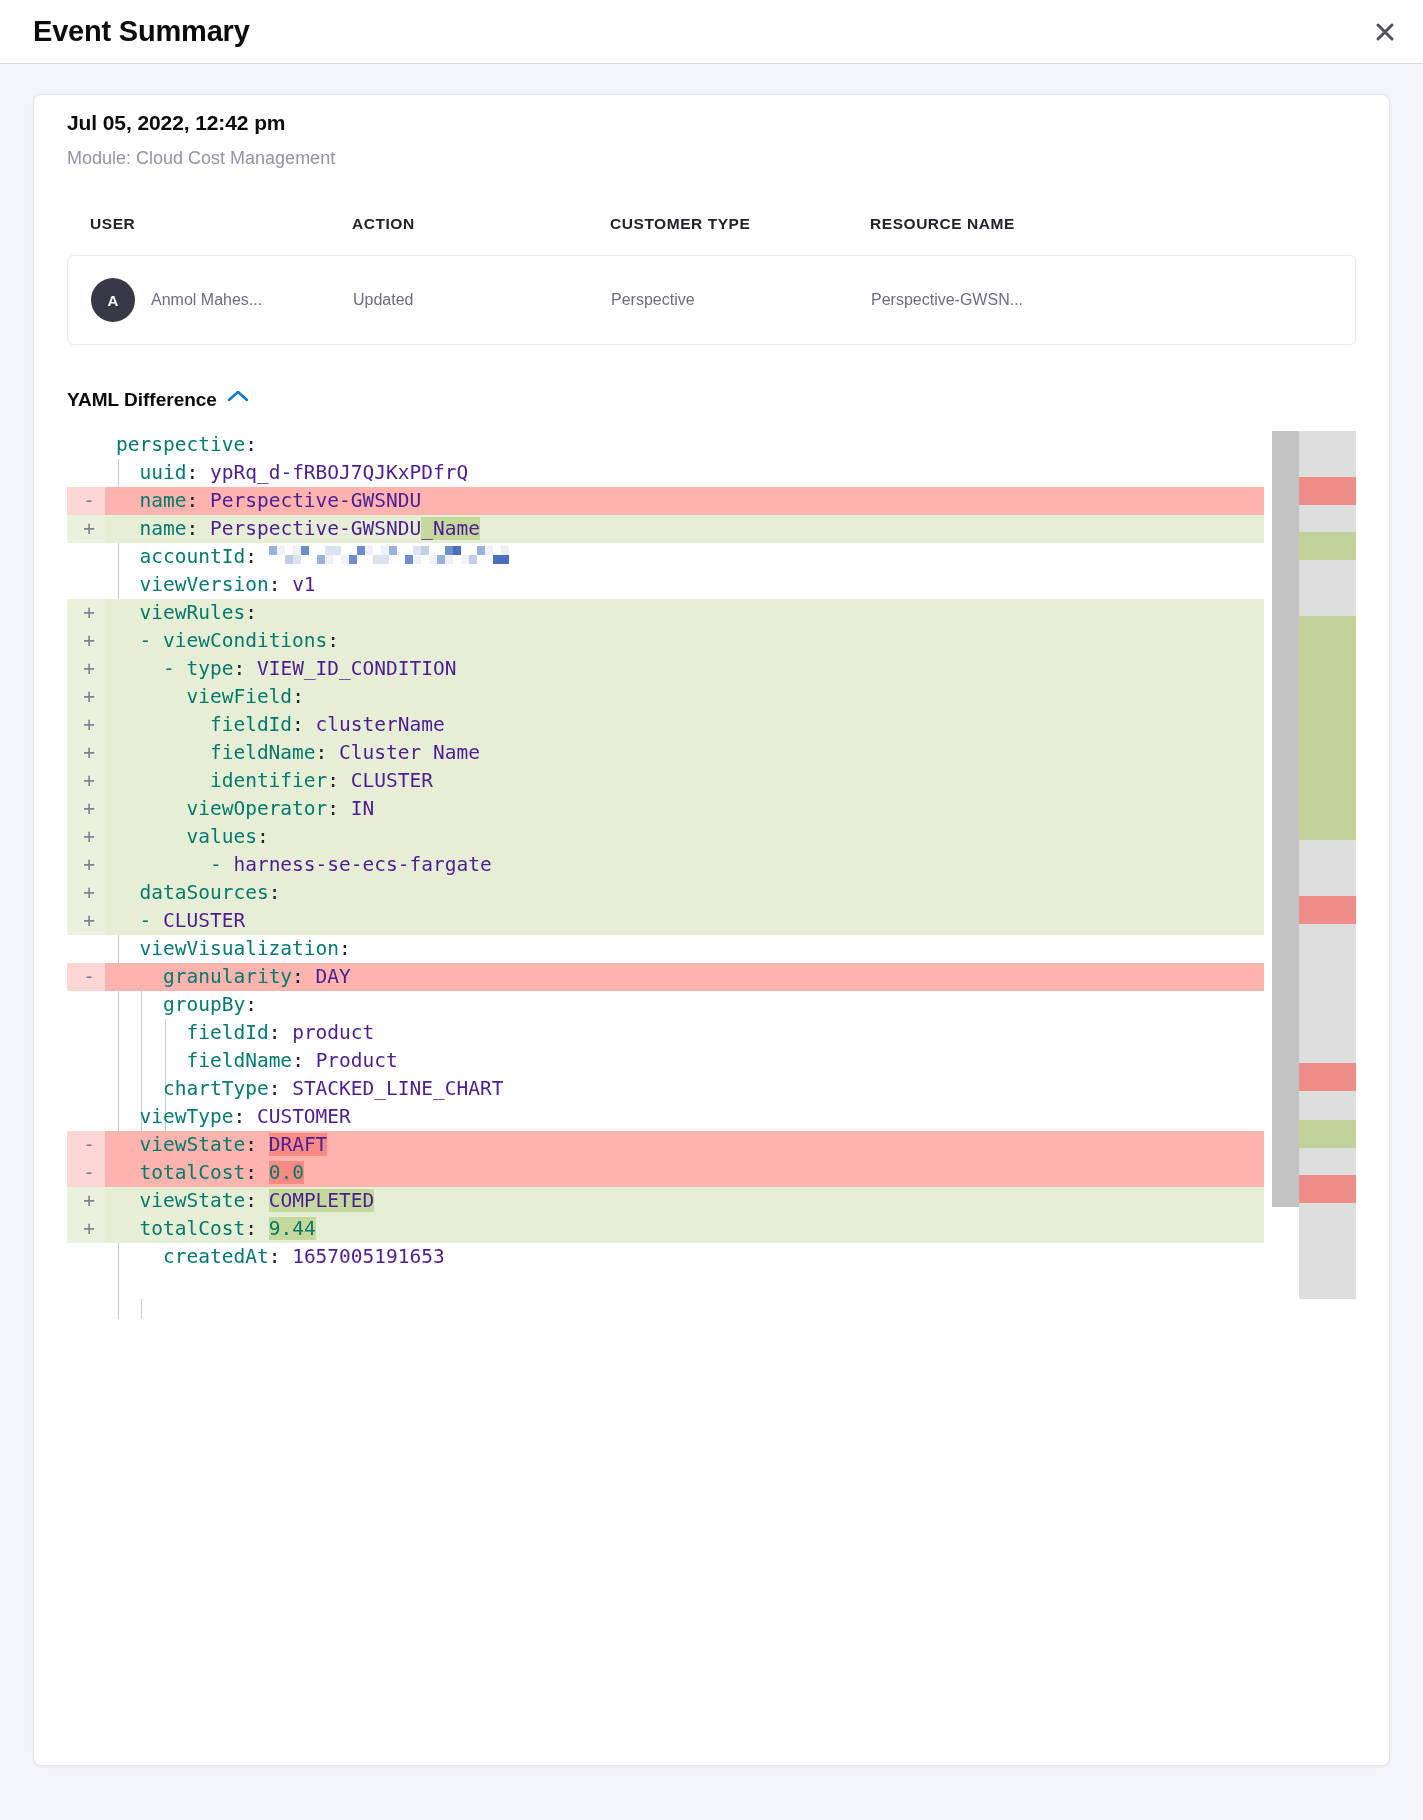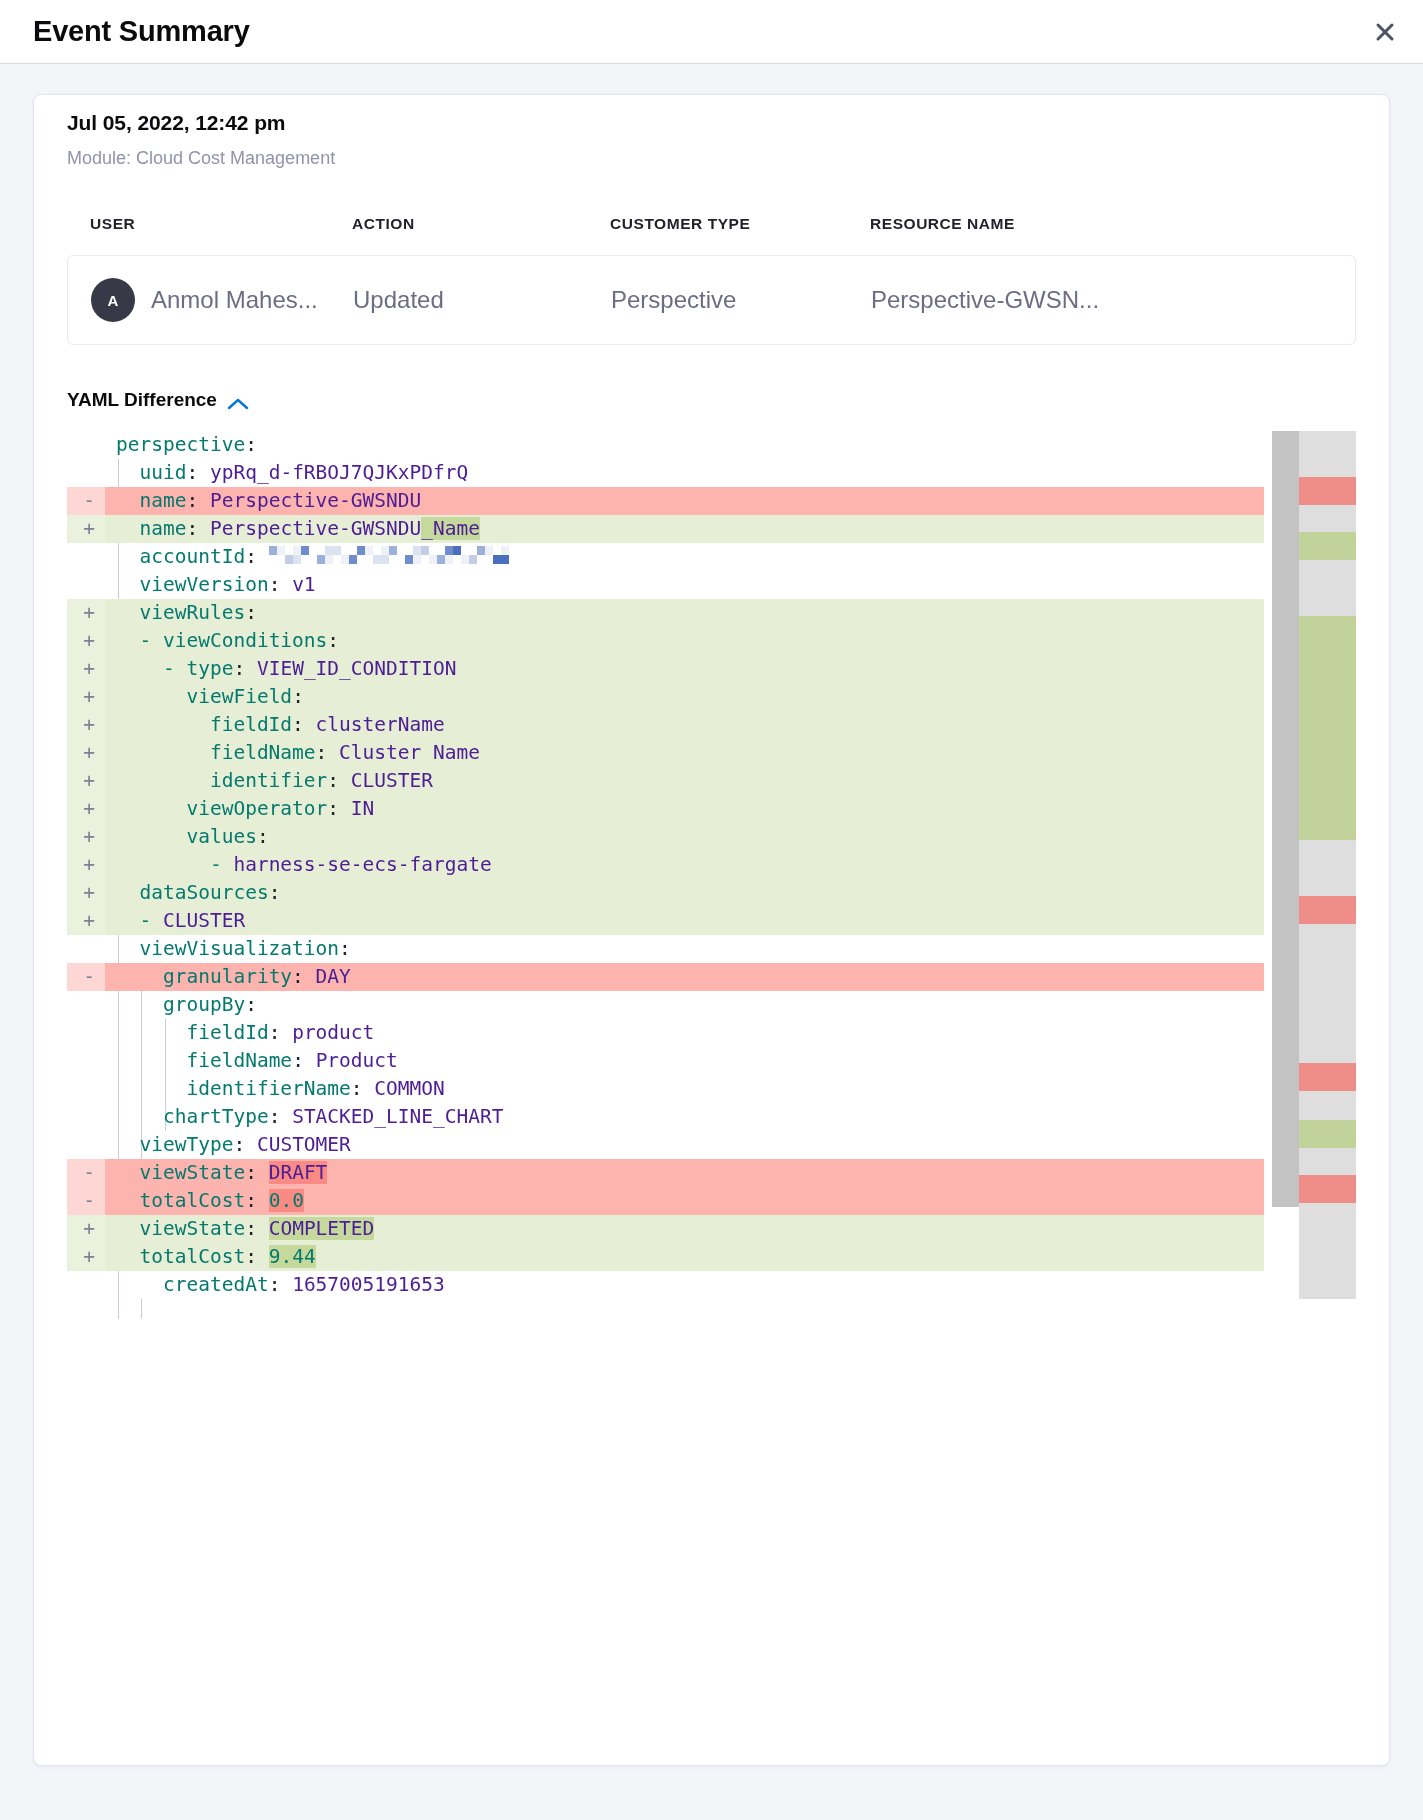--- a/index.html
+++ b/index.html
@@ -95,31 +95,31 @@
   .user-cell { display:flex; align-items:center; gap: 16px; }
   .avatar {
     width: 44px; height: 44px; border-radius: 50%;
     background: #383946;
     color: #ffffff;
     display:flex; align-items:center; justify-content:center;
     font-size: 15px; font-weight: bold;
     flex: 0 0 auto;
   }
   .cell-text {
-    font-size: 24px;
+    font-size: 16px;
     color: #6b6d85;
     font-weight: normal;
     white-space: nowrap;
     overflow: hidden;
   }
 
   
   .yaml-head {
     margin-top: 44px;
-    display: flex; align-items: flex-end; gap: 10px;
+    display: flex; align-items: flex-start; gap: 10px;
     cursor: pointer;
     width: fit-content;
   }
   .yaml-head-label { font-size: 19px; font-weight: bold; color: #0b0b0d; }
   .chev { color: #0278d5; display:flex; }
 
   .diff-wrap {
     margin-top: 20px;
     position: relative;
     height: 888px;
@@ -266,21 +266,20 @@
             <div class="dline add"><span class="gut"></span><span class="sign">+</span><span class="txt">      <span class="k">viewOperator</span><span class="p">:</span> <span class="v">IN</span></span></div>
             <div class="dline add"><span class="gut"></span><span class="sign">+</span><span class="txt">      <span class="k">values</span><span class="p">:</span></span></div>
             <div class="dline add"><span class="gut"></span><span class="sign">+</span><span class="txt">        - <span class="v">harness-se-ecs-fargate</span></span></div>
             <div class="dline add"><span class="gut"></span><span class="sign">+</span><span class="txt">  <span class="k">dataSources</span><span class="p">:</span></span></div>
             <div class="dline add"><span class="gut"></span><span class="sign">+</span><span class="txt">  - <span class="v">CLUSTER</span></span></div>
             <div class="dline"><span class="sign"></span><span class="txt">  <span class="k">viewVisualization</span><span class="p">:</span></span></div>
             <div class="dline del"><span class="gut"></span><span class="sign">-</span><span class="txt">    <span class="k">granularity</span><span class="p">:</span> <span class="v">DAY</span></span></div>
             <div class="dline"><span class="sign"></span><span class="txt">    <span class="k">groupBy</span><span class="p">:</span></span></div>
             <div class="dline"><span class="sign"></span><span class="txt">      <span class="k">fieldId</span><span class="p">:</span> <span class="v">product</span></span></div>
             <div class="dline"><span class="sign"></span><span class="txt">      <span class="k">fieldName</span><span class="p">:</span> <span class="v">Product</span></span></div>
-            <div class="dline"><span class="sign"></span><span class="txt">      <span class="k">identifierName</span><span class="p">:</span> <span class="v">COMMON</span></span></div>
             <div class="dline"><span class="sign"></span><span class="txt">    <span class="k">chartType</span><span class="p">:</span> <span class="v">STACKED_LINE_CHART</span></span></div>
             <div class="dline"><span class="sign"></span><span class="txt">  <span class="k">viewType</span><span class="p">:</span> <span class="v">CUSTOMER</span></span></div>
             <div class="dline del"><span class="gut"></span><span class="sign">-</span><span class="txt">  <span class="k">viewState</span><span class="p">:</span> <span class="v hl-del">DRAFT</span></span></div>
             <div class="dline del"><span class="gut"></span><span class="sign">-</span><span class="txt">  <span class="k">totalCost</span><span class="p">:</span> <span class="num hl-del">0.0</span></span></div>
             <div class="dline add"><span class="gut"></span><span class="sign">+</span><span class="txt">  <span class="k">viewState</span><span class="p">:</span> <span class="v hl-add">COMPLETED</span></span></div>
             <div class="dline add"><span class="gut"></span><span class="sign">+</span><span class="txt">  <span class="k">totalCost</span><span class="p">:</span> <span class="num hl-add">9.44</span></span></div>
             <div class="dline" style="height: 14px;"><span class="sign"></span><span class="txt">    <span class="k">createdAt</span><span class="p">:</span> <span class="v">1657005191653</span></span></div>
           </div>
       </div>
       <div class="scroll-thumb" id="scroll-thumb" style="top: 0px; height: 776px;"></div>

